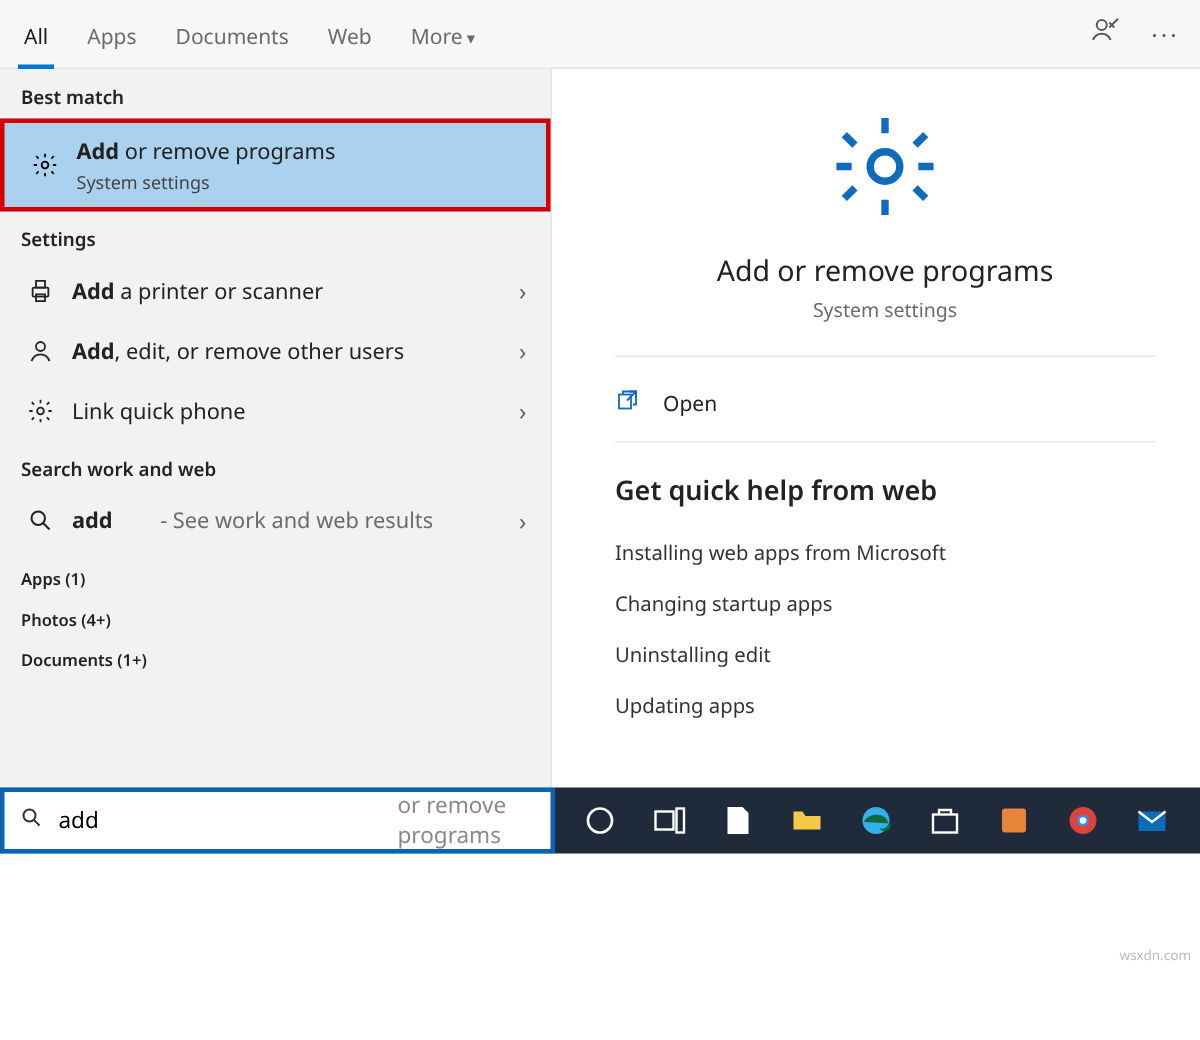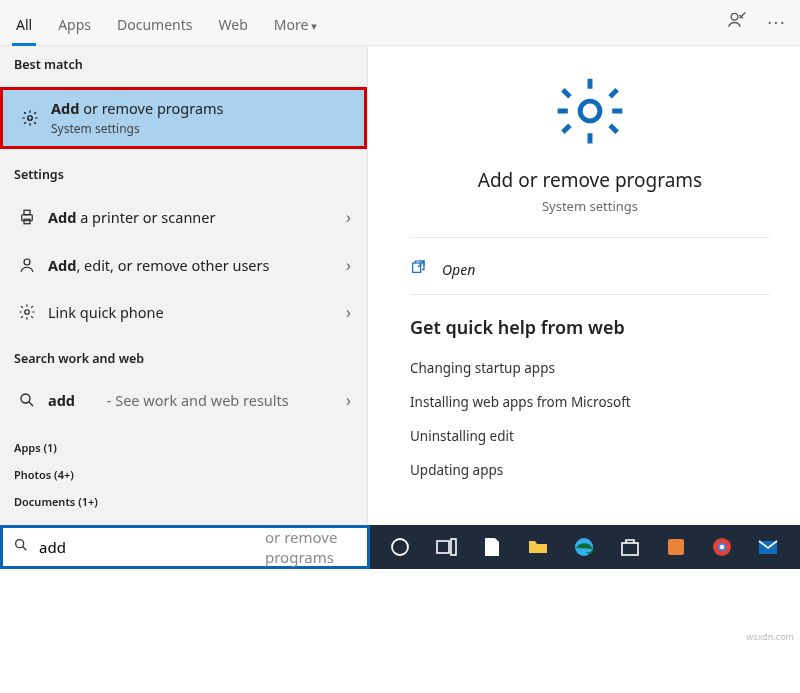--- a/index.html
+++ b/index.html
@@ -14,21 +14,21 @@
   .tab.more::after { content:" \25BE"; font-size:11px; }
   .tabs .spacer { flex:1; }
   .tabs .ri { color:#5a5a5a; font-size:16px; width:22px; text-align:center; }
   .tabs .feedback-icon svg { width:20px; height:20px; }
   .tabs .more-icon { font-size:16px; letter-spacing:2px; }
 
   
   .body { flex:1; display:flex; min-height:0; }
 
   
-  .left { width:368px; background:#f2f2f2; border-right:1px solid #e5e5e5; display:flex; flex-direction:column; font-size:14.5px; color:#222;justify-content:space-between; }
+  .left { width:368px; background:#f2f2f2; border-right:1px solid #e5e5e5; display:flex; flex-direction:column; font-size:14.5px; color:#222; }
   .group-h { font-size:12.5px; font-weight:600; color:#222; padding:10px 14px 6px 14px; }
   .result { display:flex; align-items:center; padding:6px 10px 6px 14px; height:40px; position:relative; cursor:pointer; }
   .result .ico { width:26px; display:flex; justify-content:center; color:#222; }
   .result .ico svg { width:18px; height:18px; }
   .result .txt { flex:1; padding-left:8px; }
   .result .chev { color:#666; font-size:16px; padding-right:6px; }
   .result.bestmatch { height:62px; background:#aad1ee; border:3px solid #d40000; }
   .result.bestmatch .txt2 { font-size:12px; color:#444; margin-top:2px; }
   .result .bold { font-weight:700; }
   .subtext { color:#6b6b6b;margin-left:28px; }
@@ -38,21 +38,21 @@
 
   
   .right { flex:1; background:#fff; display:flex; flex-direction:column; padding:28px 30px 20px 42px; }
   .hero { display:flex; flex-direction:column; align-items:center; padding-bottom:22px; border-bottom:1px solid #e8e8e8; }
   .hero-icon { color:#0f6cbd; margin-bottom:14px; }
   .hero-icon svg { width:74px; height:74px; }
   .hero-title { font-size:19px; color:#222; }
   .hero-sub { font-size:13px; color:#6b6b6b; margin-top:4px; }
 
   .actions { padding:16px 0 10px 0; border-bottom:1px solid #e8e8e8; }
-  .action { display:flex; align-items:center; gap:14px; color:#0f6cbd; cursor:pointer; padding:4px 0;font-style:italic; }
+  .action { display:flex; align-items:center; gap:14px; color:#0f6cbd; cursor:pointer; padding:4px 0; }
   .action .ico { width:18px; }
   .action .ico svg{ width:16px; height:16px; }
   .action .lbl { color:#222; font-size:14px; }
 
   .quick { padding-top:20px; }
   .quick h4 { font-size:18px; font-weight:600; color:#222; margin-bottom:12px; }
   .quick .link { font-size:13.5px; color:#333; padding:8px 0; cursor:pointer; }
 
   
   .taskbar { height:44px; background:#1f2a3a; display:flex; align-items:stretch; }
@@ -183,22 +183,22 @@
                 <path d="M14 3l7 0 0 7"></path>
                 <path d="M21 3l-9 9"></path>
               </svg>
           </span>
           <span class="lbl">Open</span>
         </div>
       </div>
 
       <div class="quick">
         <h4>Get quick help from web</h4>
+        <div class="link">Installing web apps from Microsoft</div>
         <div class="link">Changing startup apps</div>
-        <div class="link">Installing web apps from Microsoft</div>
         <div class="link">Uninstalling edit</div>
         <div class="link">Updating apps</div>
       </div>
     </div>
   </div>
 
   <div class="taskbar">
     <div class="searchbox">
       <span>
         <svg viewBox="0 0 24 24" fill="none" stroke="currentColor" stroke-width="2">

